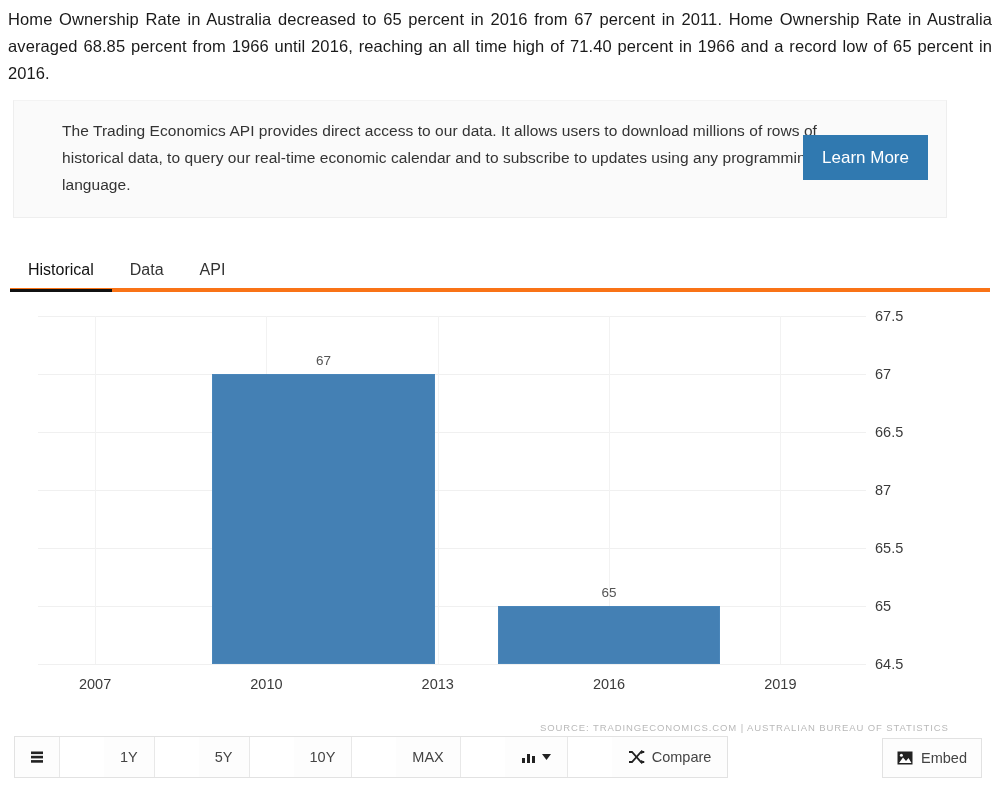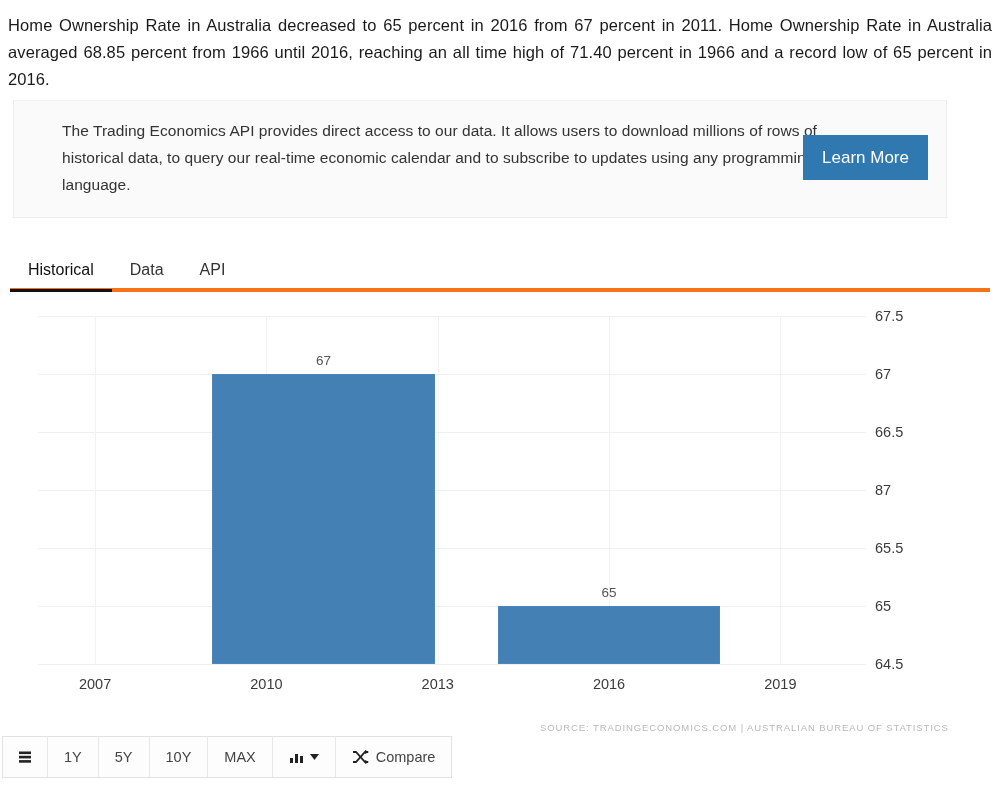--- a/index.html
+++ b/index.html
@@ -17,21 +17,21 @@
     position: relative;
     width: 1000px;
     height: 802px;
     background: #ffffff;
   }
 
   
   .intro {
     position: absolute;
     left: 8px;
-    top: 12px;
+    top: 6px;
     width: 984px;
     font-size: 16.5px;
     line-height: 27px;
     text-align: justify;
     color: #1a1a1a;
     letter-spacing: 0.1px;
   }
 
   
   .promo {
@@ -171,27 +171,28 @@
     top: 406px;
     font-size: 9.5px;
     letter-spacing: 0.9px;
     color: #b9b9b9;
     white-space: nowrap;
   }
 
   
   .toolbar {
     position: absolute;
-    left: 2px;
+    left: 14px;
     top: 736px;
     height: 42px;
     border: 1px solid #e2e2e2;
     background: #ffffff;
     display: flex;
     align-items: stretch;
+    gap: 44px;
   }
   .tb-btn {
     display: flex;
     align-items: center;
     justify-content: center;
     padding: 0 16px;
     border-right: 1px solid #e8e8e8;
     font-size: 14.5px;
     color: #444;
     background: #fdfdfd;
@@ -310,14 +311,24 @@
           <path d="M1 2 H4 L13 12 H16" stroke="#222" stroke-width="1.8" fill="none"></path>
           <path d="M1 12 H4 L13 2 H16" stroke="#222" stroke-width="1.8" fill="none"></path>
           <path d="M13 0 L17 2 L13 4 Z" fill="#222"></path>
           <path d="M13 10 L17 12 L13 14 Z" fill="#222"></path>
         </svg>
       </span>
       <span>Compare</span>
     </div>
   </div>
 
+  <div class="embed-btn">
+    <span class="ico">
+      <svg width="16" height="14" viewBox="0 0 16 14">
+        <rect x="0.5" y="0.5" width="15" height="13" fill="#222"></rect>
+        <circle cx="4.4" cy="4.2" r="1.5" fill="#ffffff"></circle>
+        <path d="M2 12 L6 6.5 L9 10 L11.5 7 L14.5 12 Z" fill="#ffffff"></path>
+      </svg>
+    </span>
+    <span>Embed</span>
+  </div>
 
 </div>
 
 </body></html>

